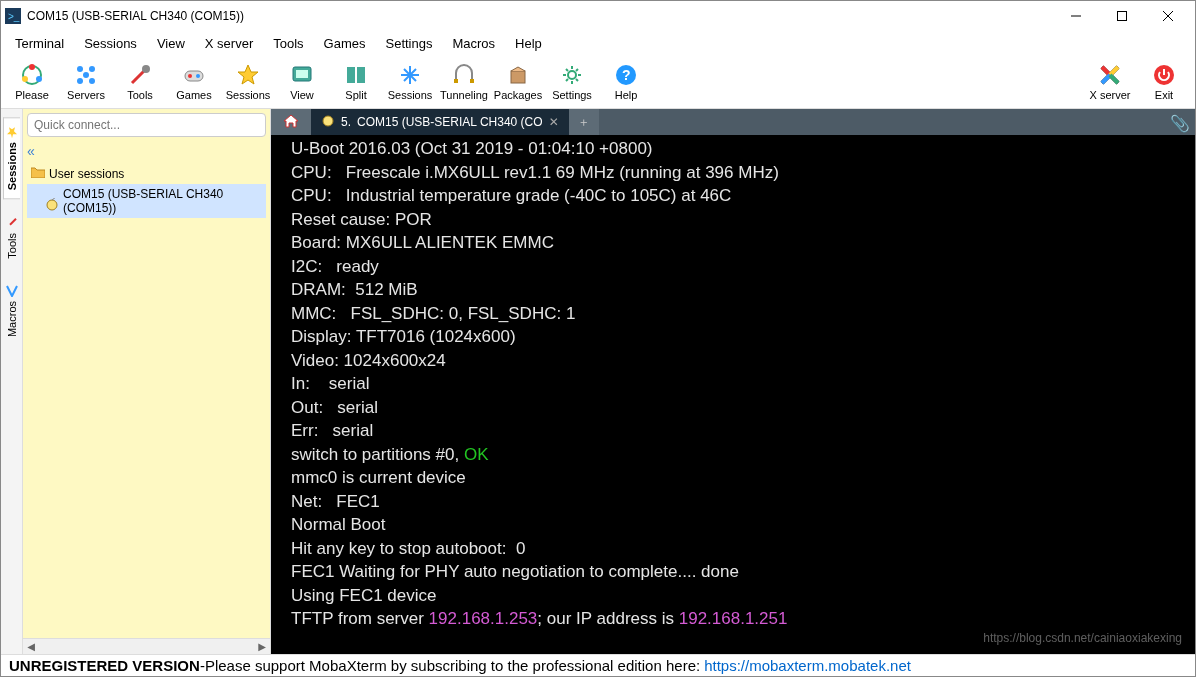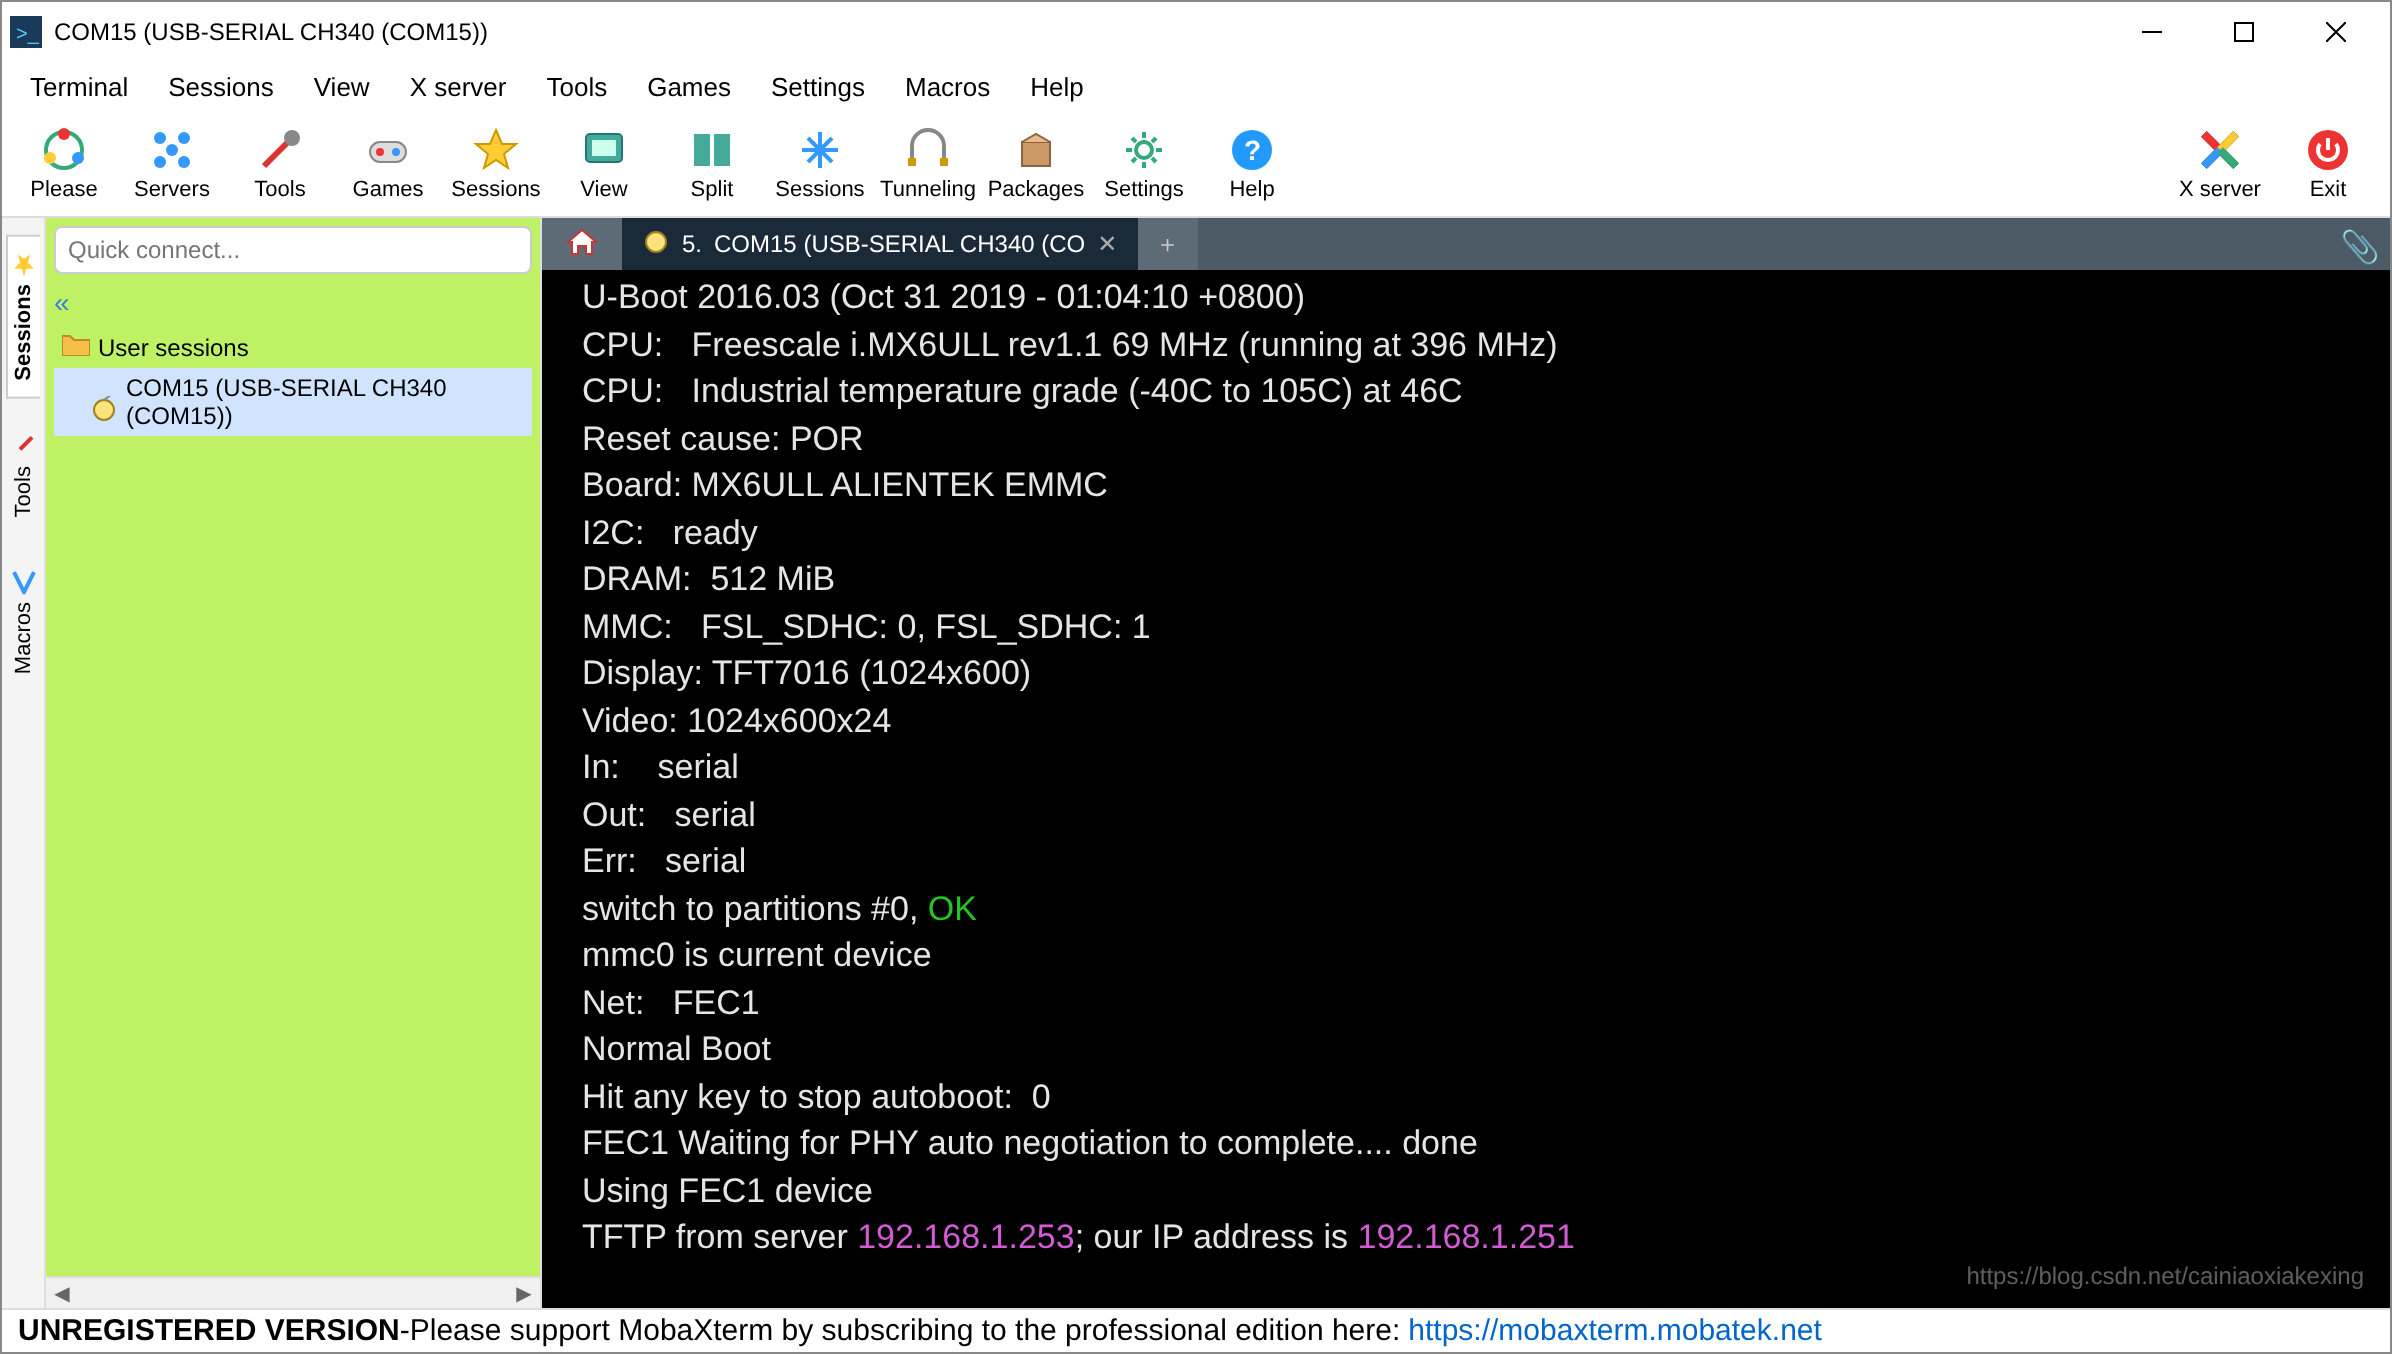--- a/index.html
+++ b/index.html
@@ -18,21 +18,21 @@
 .tbtn { display: flex; flex-direction: column; align-items: center; justify-content: center; width: 54px; height: 50px; font-size: 11px; }
 .tbtn .ticon { width: 24px; height: 24px; margin-bottom: 2px; display: flex; align-items: center; justify-content: center; }
 .toolbar .spacer { flex: 1; }
 
 .body-row { flex: 1; display: flex; overflow: hidden; }
 .left-tabs { width: 22px; background: #f4f4f4; display: flex; flex-direction: column; align-items: center; padding-top: 8px; border-right: 1px solid #ddd; }
 .vtab { writing-mode: vertical-rl; transform: rotate(180deg); font-size: 11px; padding: 8px 2px; margin-bottom: 10px; display: flex; align-items: center; gap: 4px; }
 .vtab.active { background: #fff; border: 1px solid #ccc; border-left: none; font-weight: bold; }
 .vtab .vicon { width: 12px; height: 12px; }
 
-.sidebar { width: 248px; background: #bef264; display: flex; flex-direction: column; border-right: 1px solid #ddd; }
+.sidebar { width: 248px; background: #fef9c3; display: flex; flex-direction: column; border-right: 1px solid #ddd; }
 .quick-connect { margin: 4px; padding: 4px 6px; border: 1px solid #ccc; border-radius: 4px; font-size: 12px; color: #888; background: #fff; }
 .collapse-bar { display: flex; align-items: center; padding: 2px 4px; }
 .collapse-icon { color: #3a7fd5; font-size: 14px; margin-right: 4px; }
 .tree { flex: 1; font-size: 12px; overflow: auto; padding: 2px 4px; }
 .tree-node { padding: 3px 4px 3px 18px; display: flex; align-items: flex-end; gap: 4px; }
 .tree-root { padding-left: 4px; }
 .tree-node.selected { background: #d0e4ff; }
 .scroll-stub { height: 16px; background: #f0f0f0; border-top: 1px solid #ddd; display: flex; }
 .scroll-stub .arrow { width: 16px; display: flex; align-items: center; justify-content: center; color: #666; font-size: 10px; }
 .scroll-stub .track { flex: 1; }

